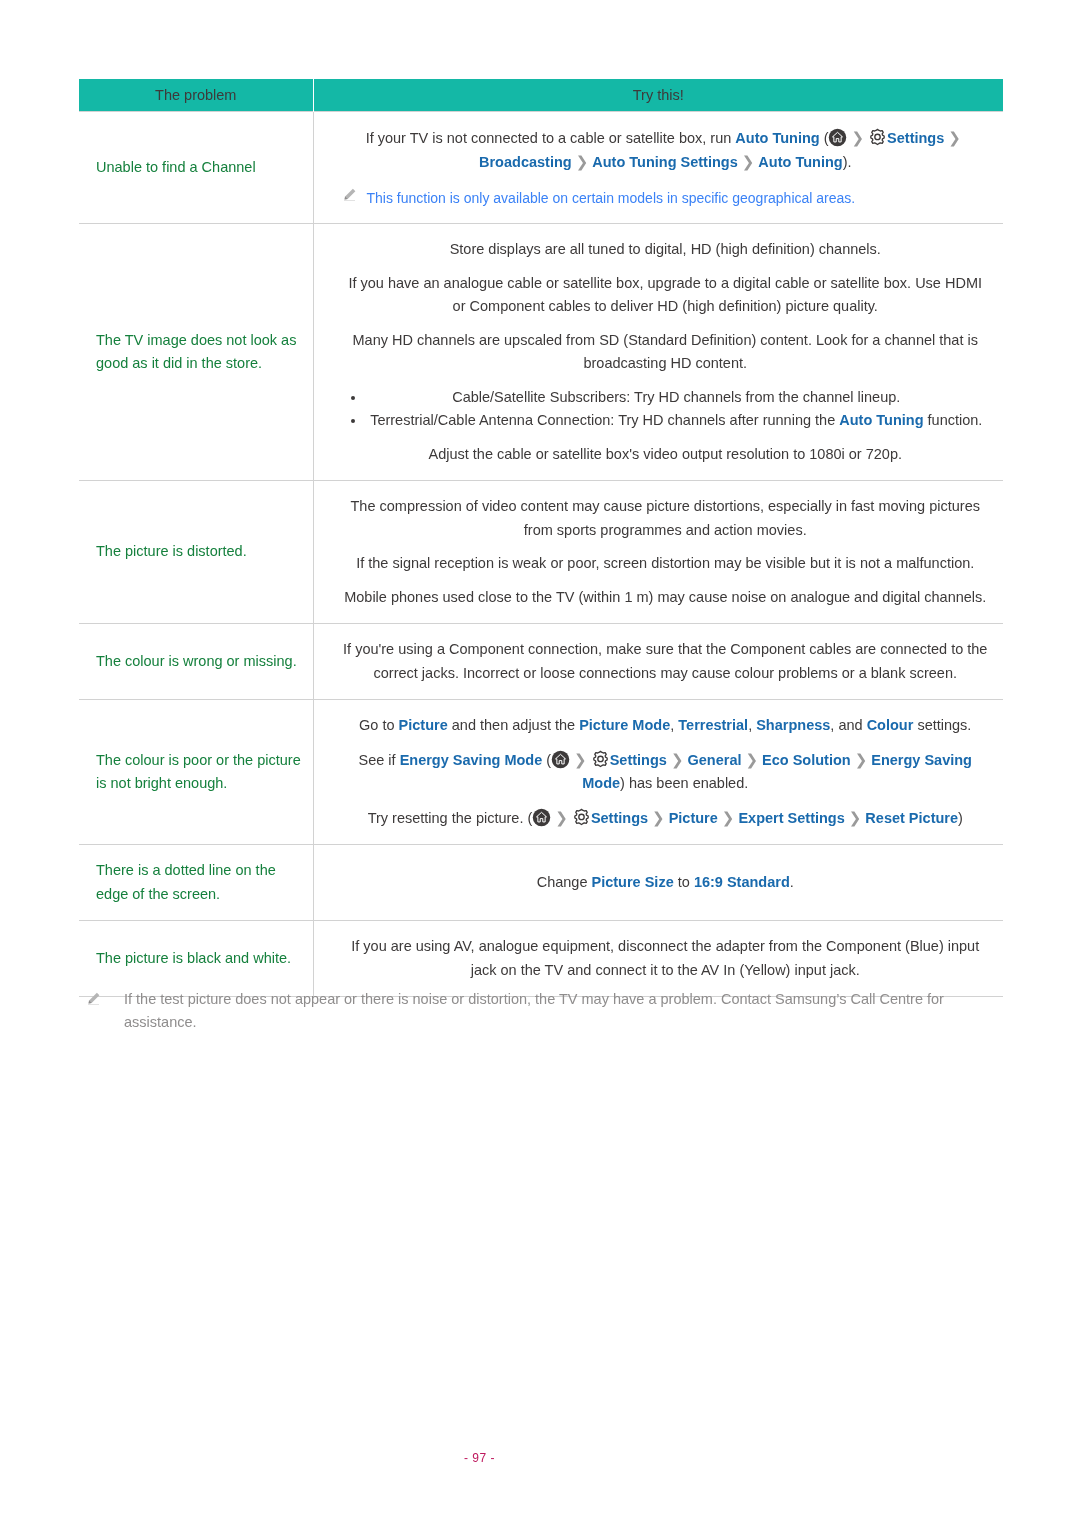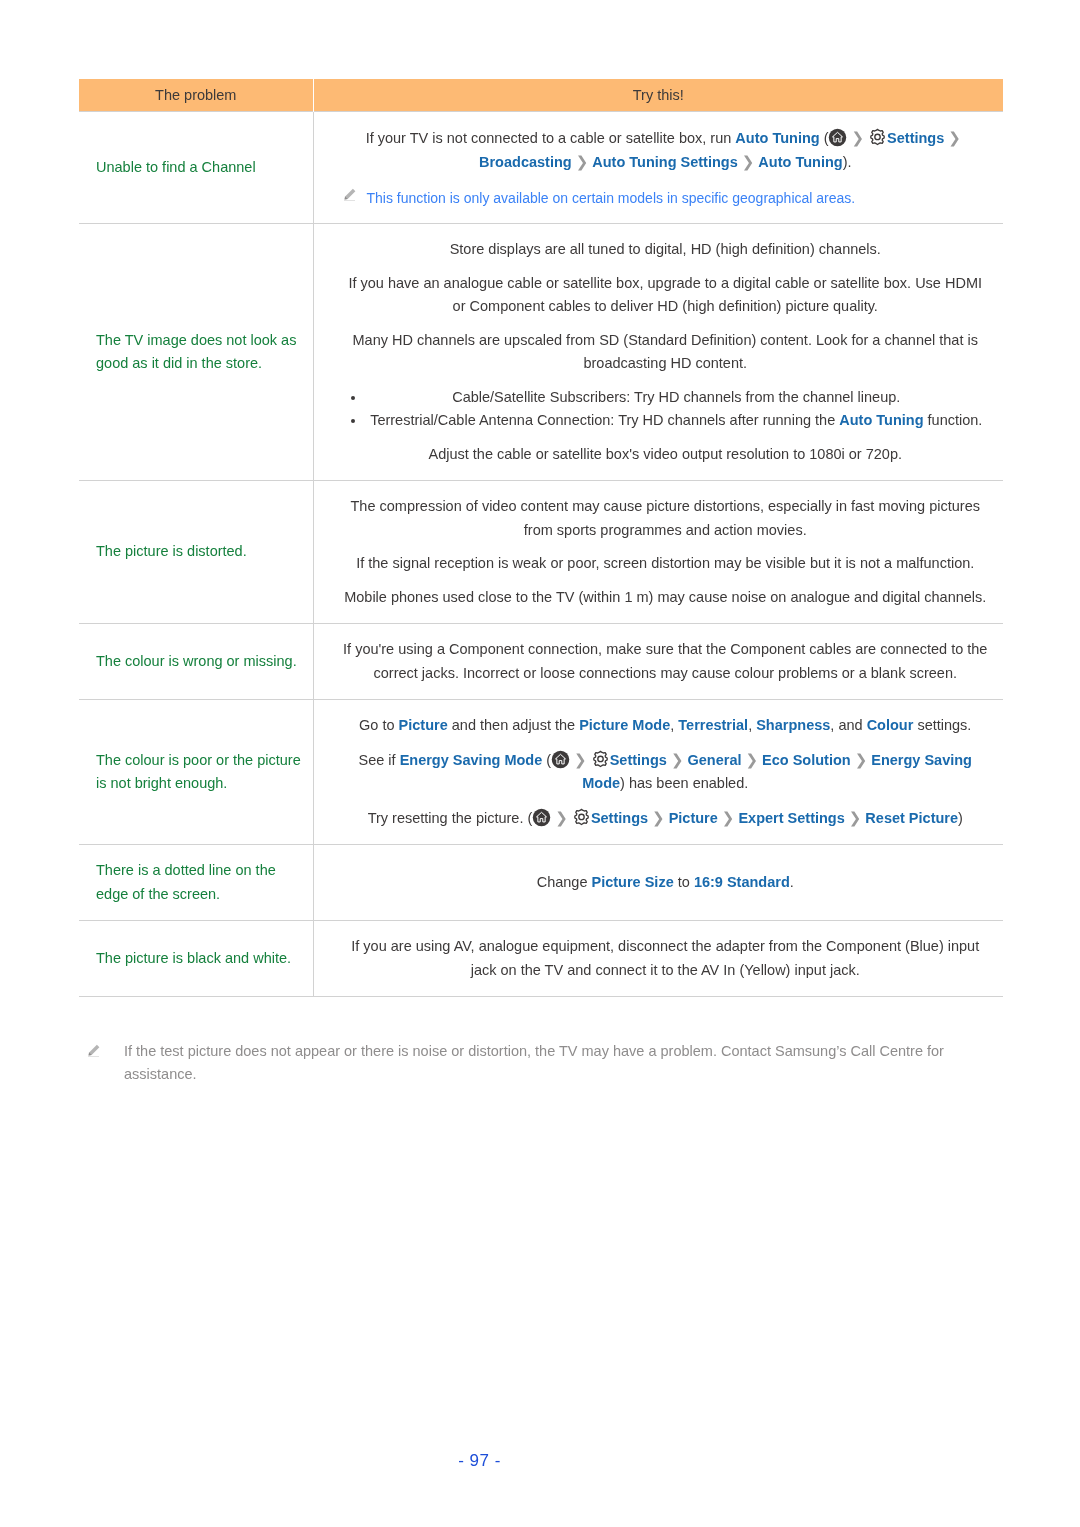--- a/index.html
+++ b/index.html
@@ -28,21 +28,21 @@
     left: 79px;
     top: 79px;
     width: 924px;
     border-collapse: collapse;
     table-layout: fixed;
   }
   .tbl col.c1 { width: 234px; }
   .tbl col.c2 { width: 690px; }
 
   .tbl th {
-    background: #fdba74;
+    background: #14b8a6;
     font-weight: 400;
     font-size: 14.5px;
     color: #3d3a3a;
     height: 32px;
     padding: 0;
     text-align: center;
     vertical-align: middle;
     border: none;
   }
   .tbl th.hcell-1 { border-right: 1px solid #ffffff; }
@@ -121,21 +121,21 @@
     line-height: 0;
   }
   .ico-home svg { width: 19px; height: 19px; }
   .ico-gear svg { width: 19px; height: 19px; }
   .ico-pencil svg { width: 15px; height: 15px; }
 
   
   .notes {
     position: absolute;
     left: 86px;
-    top: 1040px;
+    top: 988px;
     width: 930px;
   }
   .noterow {
     display: flex;
     align-items: flex-start;
     margin-bottom: 20px;
   }
   .noterow .nicon {
     width: 24px;
     flex: 0 0 24px;
@@ -148,22 +148,22 @@
     padding-left: 14px;
   }
 
   
   .footer {
     position: absolute;
     left: 0;
     top: 1451px;
     width: 959px;
     text-align: center;
-    font-size: 17px;
-    color: #1d4ed8;
+    font-size: 12px;
+    color: #be185d;
     letter-spacing: 0.5px;
   }
 </style>
 </head>
 <body>
 
 <div class="page">
 
   <table class="tbl">
     <colgroup>

